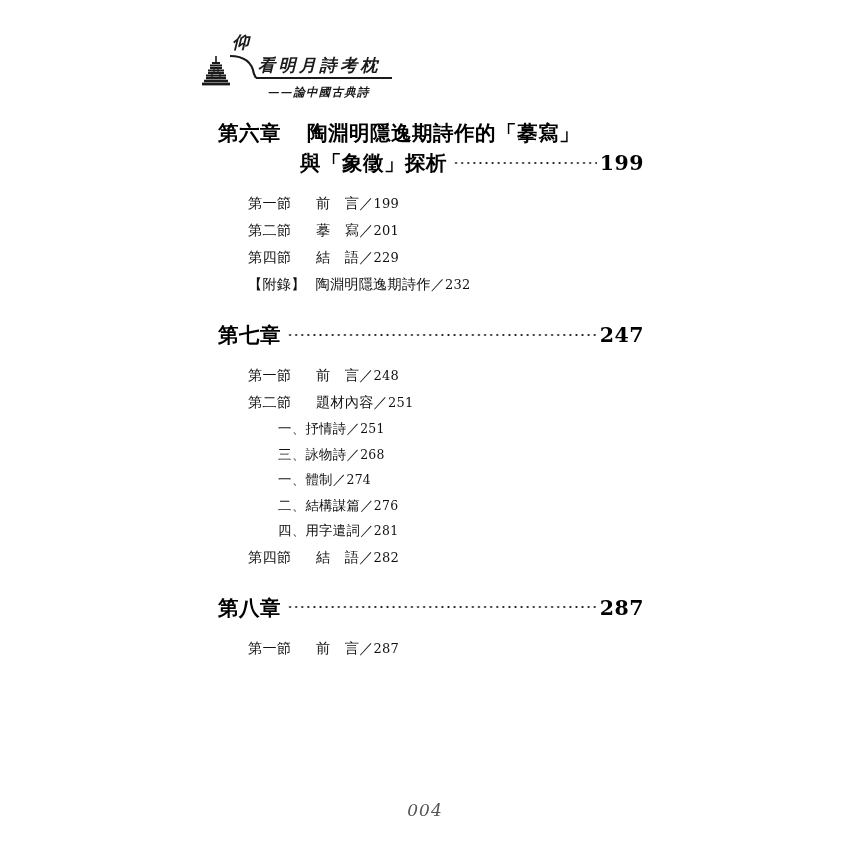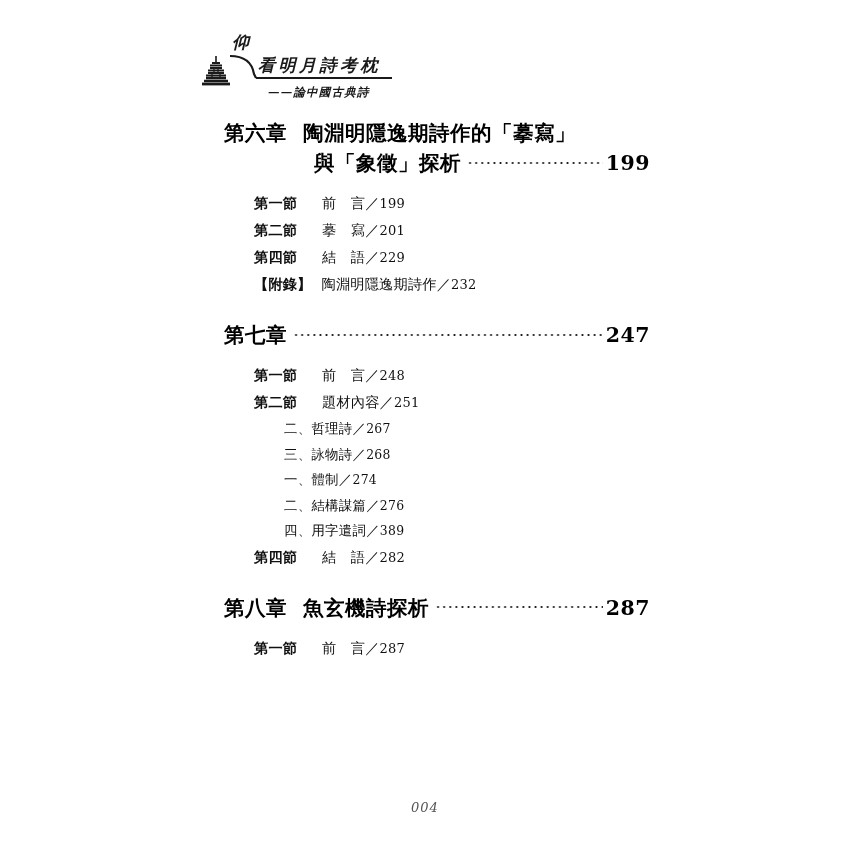--- a/index.html
+++ b/index.html
@@ -49,21 +49,21 @@
   .logo-mark-text {
     font-family: "DejaVu Serif", "Liberation Serif", serif;
     font-style: italic;
     font-weight: 700;
     fill: #1a1a1a;
   }
 
   
   .toc {
     position: absolute;
-    left: 6px;
+    left: 0;
     top: 118px;
     width: 768px;
   }
 
   
   .chapter {
     display: block;
     margin: 0;
     padding: 0 206px 0 218px;
     font-size: 20.5px;
@@ -77,24 +77,24 @@
     align-items: baseline;
     width: 426px;
   }
   .chapter-num {
     flex: 0 0 auto;
     white-space: nowrap;
   }
   .chapter-title {
     flex: 0 0 auto;
     white-space: nowrap;
-    margin-left: 16px;
+    margin-left: 26px;
   }
   .chapter-title.cont {
-    margin-left: 8px;
+    margin-left: 0;
   }
   .leader {
     flex: 1 1 auto;
     position: relative;
     height: 1em;
     overflow: hidden;
     margin: 0 3px 0 6px;
     min-width: 8px;
   }
   .leader::after {
@@ -136,21 +136,20 @@
     font-size: 14.2px;
     line-height: 26px;
     padding-left: 248px;
     white-space: nowrap;
     color: #111;
     letter-spacing: 0.2px;
   }
   .section .label {
     display: inline-block;
     min-width: 58px;
-    font-weight: bold;
   }
   .section .gap {
     display: inline-block;
     width: 10px;
   }
   .section .title {
     display: inline-block;
     text-align: center;
   }
   .section .num {
@@ -182,21 +181,21 @@
 
   
   .footer {
     position: absolute;
     left: 0;
     top: 800px;
     width: 850px;
     text-align: center;
     font-family: "DejaVu Serif", "Liberation Serif", serif;
     font-style: italic;
-    font-size: 13px;
+    font-size: 17px;
     color: #555;
     letter-spacing: 1px;
   }
 </style>
 </head>
 <body>
 
 <div class="page">
 
   <div class="masthead">
@@ -250,33 +249,32 @@
         <div class="chapter">
           <div class="chapter-row">
             <span class="chapter-num">第七章</span>
             <span class="leader"></span>
             <span class="chapter-page">247</span>
           </div>
         </div>
         <div class="sp-after-chapter"></div>
         <div class="section"><span class="label">第一節</span><span class="gap"></span><span class="title">前　言</span><span>／</span><span class="num">248</span></div>
         <div class="section"><span class="label">第二節</span><span class="gap"></span><span class="title">題材內容</span><span>／</span><span class="num">251</span></div>
-        <div class="subitem"><span class="label">二、</span><span class="title">哲理詩</span><span>／</span><span class="num">267</span></div>
+        <div class="subitem"><span class="label">一、</span><span class="title">抒情詩</span><span>／</span><span class="num">251</span></div>
         <div class="subitem"><span class="label">三、</span><span class="title">詠物詩</span><span>／</span><span class="num">268</span></div>
         <div class="subitem"><span class="label">一、</span><span class="title">體制</span><span>／</span><span class="num">274</span></div>
         <div class="subitem"><span class="label">二、</span><span class="title">結構謀篇</span><span>／</span><span class="num">276</span></div>
-        <div class="subitem"><span class="label">四、</span><span class="title">用字遣詞</span><span>／</span><span class="num">389</span></div>
+        <div class="subitem"><span class="label">四、</span><span class="title">用字遣詞</span><span>／</span><span class="num">281</span></div>
         <div class="section"><span class="label">第四節</span><span class="gap"></span><span class="title">結　語</span><span>／</span><span class="num">282</span></div>
       </div>
       <div class="sp-before-chapter"></div>
       <div class="chapter-block">
         <div class="chapter">
           <div class="chapter-row">
             <span class="chapter-num">第八章</span>
-            <span class="chapter-title">魚玄機詩探析</span>
             <span class="leader"></span>
             <span class="chapter-page">287</span>
           </div>
         </div>
         <div class="sp-after-chapter"></div>
         <div class="section"><span class="label">第一節</span><span class="gap"></span><span class="title">前　言</span><span>／</span><span class="num">287</span></div>
       </div>
     </div>
 
   <div class="footer">004</div>

